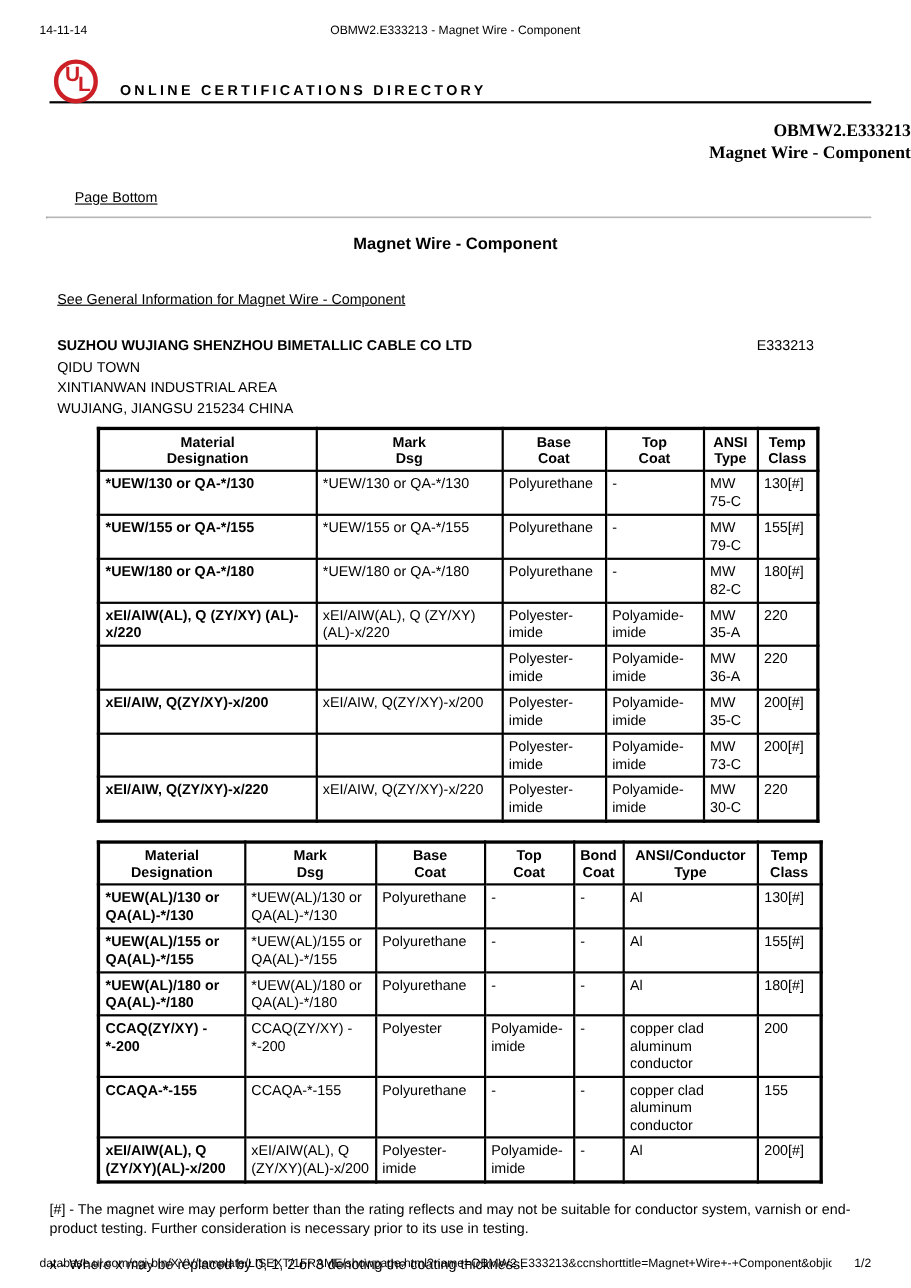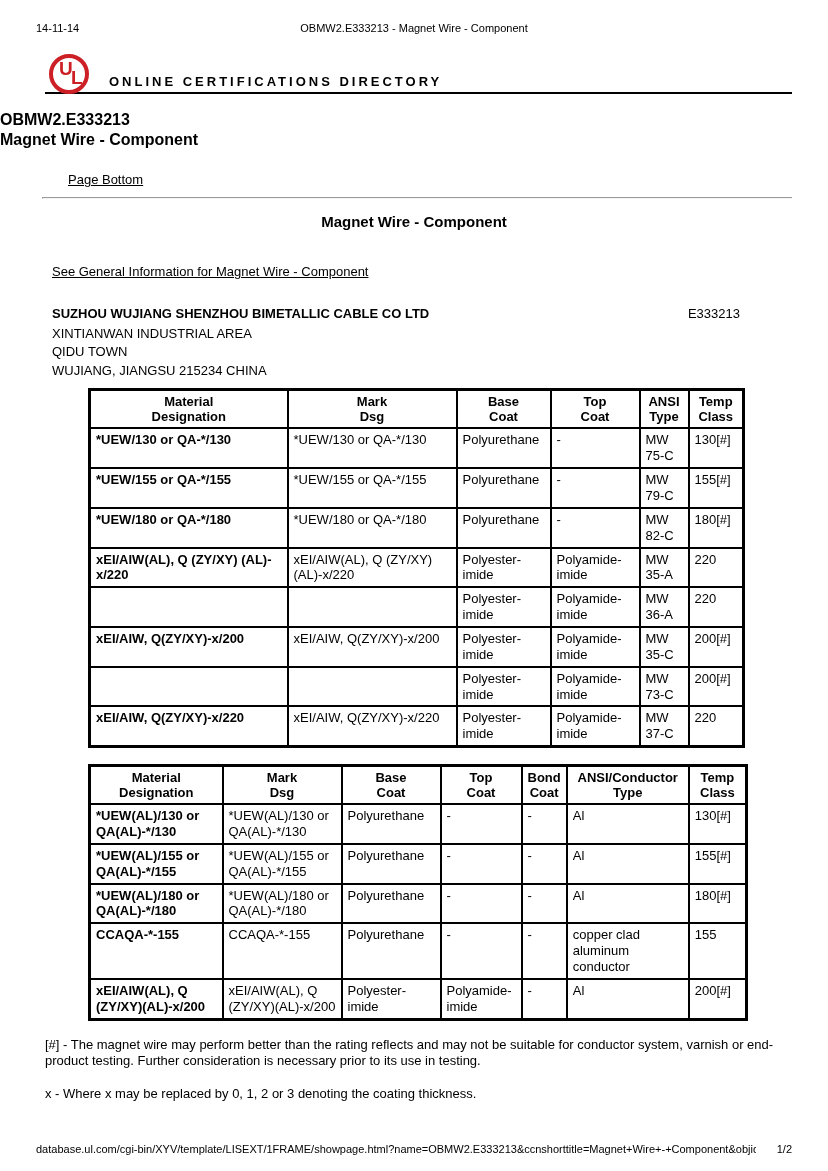--- a/index.html
+++ b/index.html
@@ -46,22 +46,22 @@
     color: var(--logo-red); font-weight: bold; font-size: 19px;
   }
   .brand-title {
     position: absolute; left: 64px; bottom: 3px;
     font-size: 13px; font-weight: bold; letter-spacing: 3px;
     white-space: nowrap;
   }
 
   .doc-heading {
     margin-top: 16px;
-    text-align: left;
-    font-size: 16px; font-weight: bold; line-height: 1.25;
+    text-align: right;
+    font-size: 16px; font-weight: bold; line-height: 1.25; font-family: Liberation Serif, serif;
   }
 
   a.plain-link { color: #000; cursor: pointer; }
 
   .page-bottom-wrap { margin: 22px 0 0 68px; font-size: 13px; }
 
   .hr3d {
     margin: 10px 36px 0 42px;
     height: 2px;
     background: #e6e6e6;
@@ -153,22 +153,22 @@
 
 <div class="general-info">
   <a class="plain-link" href="#">See General Information for Magnet Wire - Component</a>
 </div>
 
 <div class="company-row">
   <span class="company-name">SUZHOU WUJIANG SHENZHOU BIMETALLIC CABLE CO LTD</span>
   <span class="file-number">E333213</span>
 </div>
 <div class="address-lines">
+  <div>QIDU TOWN</div>
   <div>XINTIANWAN INDUSTRIAL AREA</div>
-  <div>QIDU TOWN</div>
   <div>WUJIANG, JIANGSU 215234 CHINA</div>
 </div>
 
 <table class="materials t1">
   <colgroup>
       <col style="width: 198px;">
       <col style="width: 169px;">
       <col style="width: 94px;">
       <col style="width: 89px;">
       <col style="width: 49px;">
@@ -245,21 +245,21 @@
         <td>Polyester-imide</td>
         <td>Polyamide-imide</td>
         <td>MW 73-C</td>
         <td>200[#]</td>
       </tr>
       <tr>
         <td>xEI/AIW, Q(ZY/XY)-x/220</td>
         <td>xEI/AIW, Q(ZY/XY)-x/220</td>
         <td>Polyester-imide</td>
         <td>Polyamide-imide</td>
-        <td>MW 37-C</td>
+        <td>MW 30-C</td>
         <td>220</td>
       </tr>
     </tbody>
 </table>
 
 <table class="materials t2">
   <colgroup>
       <col style="width: 133px;">
       <col style="width: 119px;">
       <col style="width: 99px;">
@@ -308,20 +308,29 @@
       <tr>
         <td>*UEW(AL)/180 or QA(AL)-*/180</td>
         <td>*UEW(AL)/180 or QA(AL)-*/180</td>
         <td>Polyurethane</td>
         <td>-</td>
         <td>-</td>
         <td>Al</td>
         <td>180[#]</td>
       </tr>
       <tr>
+        <td>CCAQ(ZY/XY) - *-200</td>
+        <td>CCAQ(ZY/XY) - *-200</td>
+        <td>Polyester</td>
+        <td>Polyamide-imide</td>
+        <td>-</td>
+        <td>copper clad aluminum conductor</td>
+        <td>200</td>
+      </tr>
+      <tr>
         <td>CCAQA-*-155</td>
         <td>CCAQA-*-155</td>
         <td>Polyurethane</td>
         <td>-</td>
         <td>-</td>
         <td>copper clad aluminum conductor</td>
         <td>155</td>
       </tr>
       <tr>
         <td>xEI/AIW(AL), Q (ZY/XY)(AL)-x/200</td>

